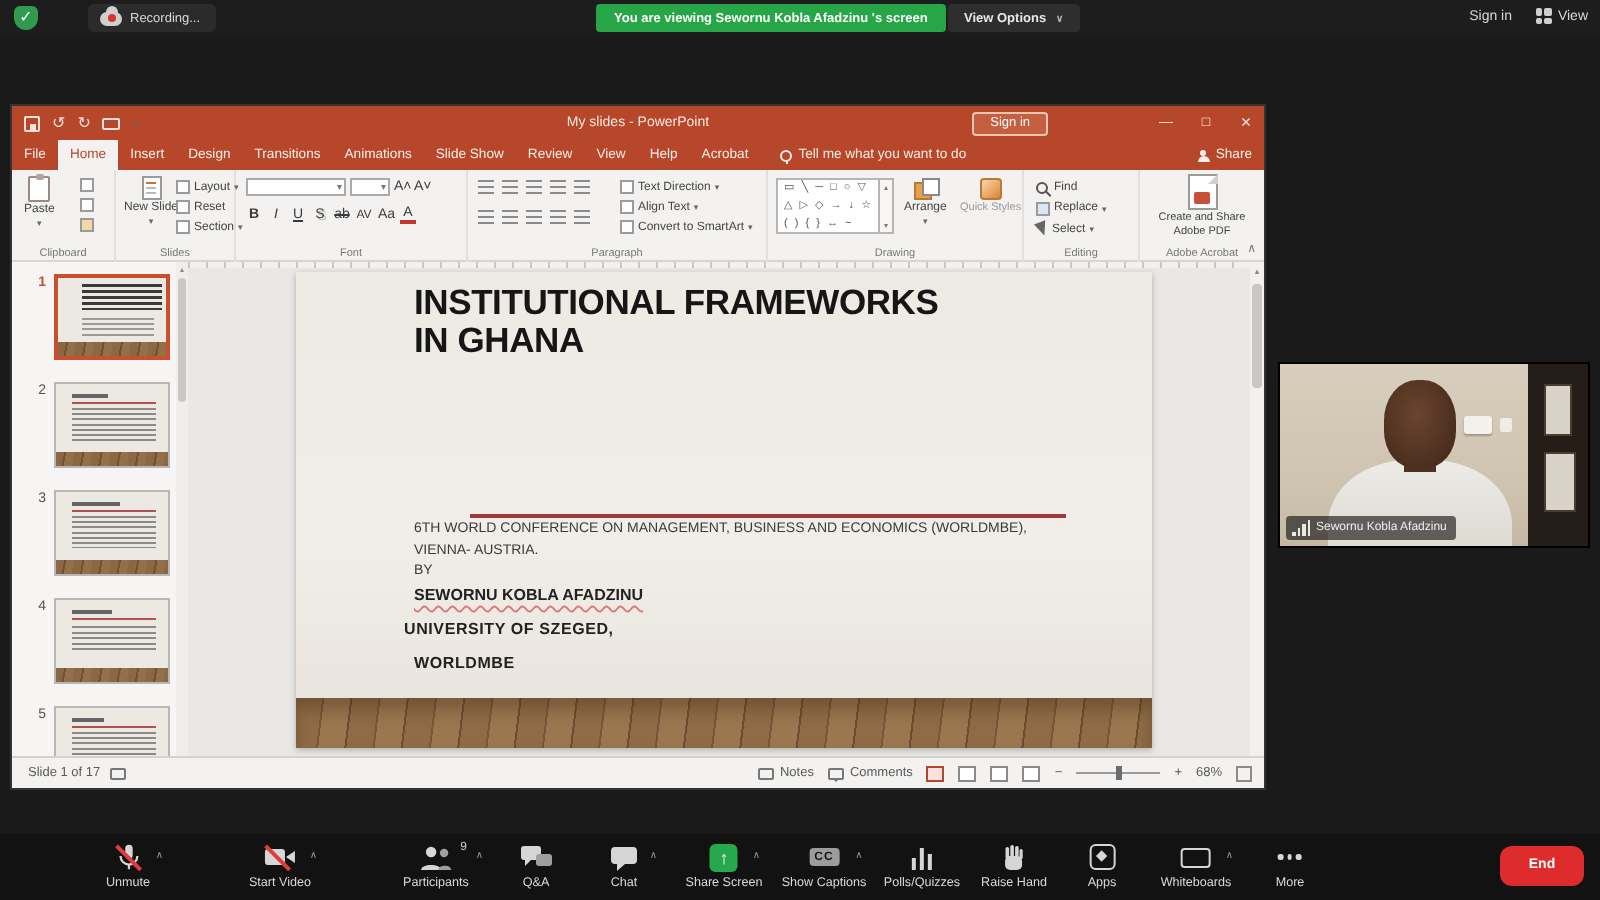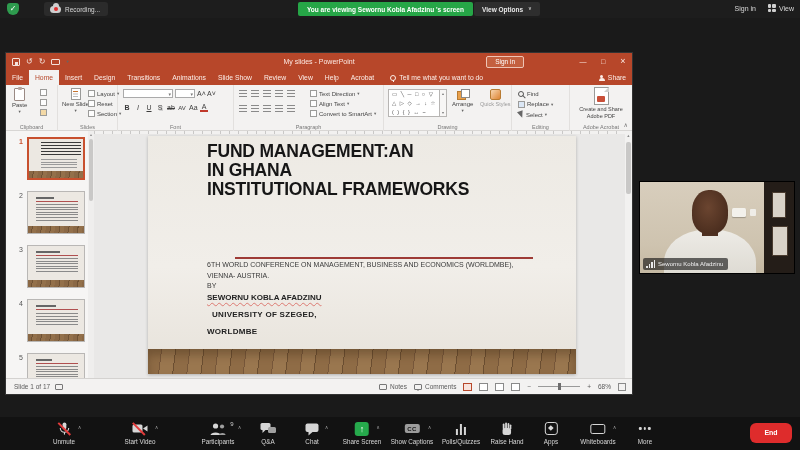--- a/index.html
+++ b/index.html
@@ -99,21 +99,21 @@
     background-image:repeating-linear-gradient(90deg,#c9c8c7 0 1px,transparent 1px 9px)}
   .slide{position:absolute;left:54px;top:5px;width:428px;height:238px;
     background:linear-gradient(180deg,#EDEAE4 0%,#F1EEE9 55%,#E7E2DA 100%);box-shadow:0 1px 3px rgba(0,0,0,.25)}
   .stitle{position:absolute;left:59px;top:6px;width:340px;font-size:17.5px;line-height:19px;font-weight:bold;
     color:#161616;letter-spacing:-.2px}
   .redline{position:absolute;left:87px;top:121px;width:298px;height:1.5px;background:#9E3B36}
   .ssub{position:absolute;left:59px;top:124px;width:340px;font-size:7px;line-height:10.5px;color:#3a3a3a}
   .sby{position:absolute;left:59px;top:146px;font-size:7px;color:#3a3a3a}
   .sauthor{position:absolute;left:59px;top:157px;font-size:8px;font-weight:bold;color:#222;
     text-decoration:underline wavy #DC7A72;text-decoration-thickness:.5px;text-underline-offset:2px}
-  .saffil{position:absolute;left:64px;top:174px;font-size:8px;font-weight:bold;color:#222;letter-spacing:.3px}
+  .saffil{position:absolute;left:54px;top:174px;font-size:8px;font-weight:bold;color:#222;letter-spacing:.3px}
   .scountry{position:absolute;left:59px;top:191px;font-size:8px;font-weight:bold;color:#222;letter-spacing:.3px}
   .swood{position:absolute;left:0;bottom:0;width:100%;height:25px;
     background:repeating-linear-gradient(97deg,#8F6C46 0 13px,#77573A 13px 14px,#9A774F 14px 27px,#6B4E31 27px 28px);
     box-shadow:inset 0 6px 8px rgba(60,40,20,.35)}
   .cscroll{position:absolute;right:0;top:0;width:7px;height:247px;background:#f2f1f0}
   .cscroll .sarr{position:absolute;left:0;top:0;width:7px;height:9px;font-size:4.5px;color:#888;text-align:center;line-height:9px}
   .cscroll .sth{position:absolute;left:1px;top:11px;width:5px;height:52px;background:#c9c8c7;border-radius:2px}
 
   
   .status{position:absolute;left:0;bottom:0;width:100%;height:16px;background:#f3f2f1;border-top:1px solid #d4d2d0;
@@ -442,23 +442,22 @@
         <div class="tscroll">
           <span class="sarr">▴</span>
           <span class="sth"></span>
         </div>
       </div>
 
       <div class="canvas">
         <div class="ruler"></div>
         <div class="slide">
           <div class="stitle">
-            <div>FUND MANAGEMENT:AN</div>
+            <div>INSTITUTIONAL FRAMEWORKS</div>
             <div>IN GHANA</div>
-            <div>INSTITUTIONAL FRAMEWORKS</div>
           </div>
           <div class="redline"></div>
           <div class="ssub">
             <div>6TH WORLD CONFERENCE ON MANAGEMENT, BUSINESS AND ECONOMICS (WORLDMBE),</div>
             <div>VIENNA- AUSTRIA.</div>
           </div>
           <div class="sby">BY</div>
           <div class="sauthor">SEWORNU KOBLA AFADZINU</div>
           <div class="saffil">UNIVERSITY OF SZEGED,</div>
           <div class="scountry">WORLDMBE</div>

